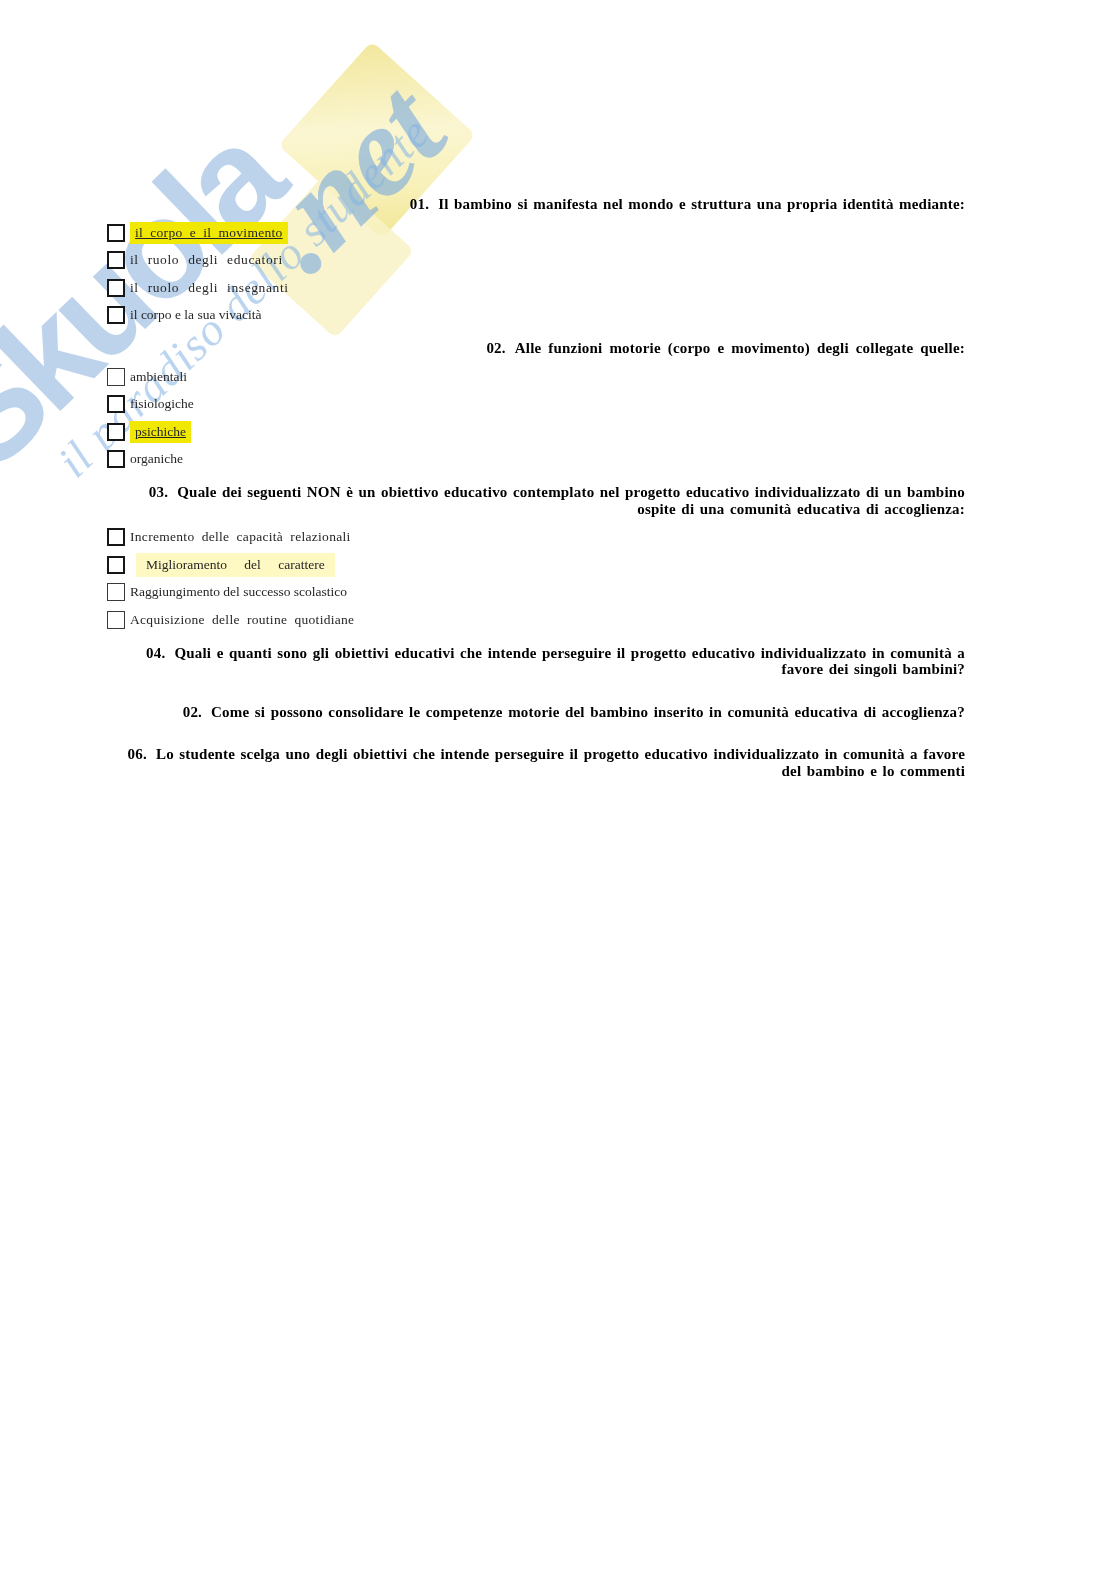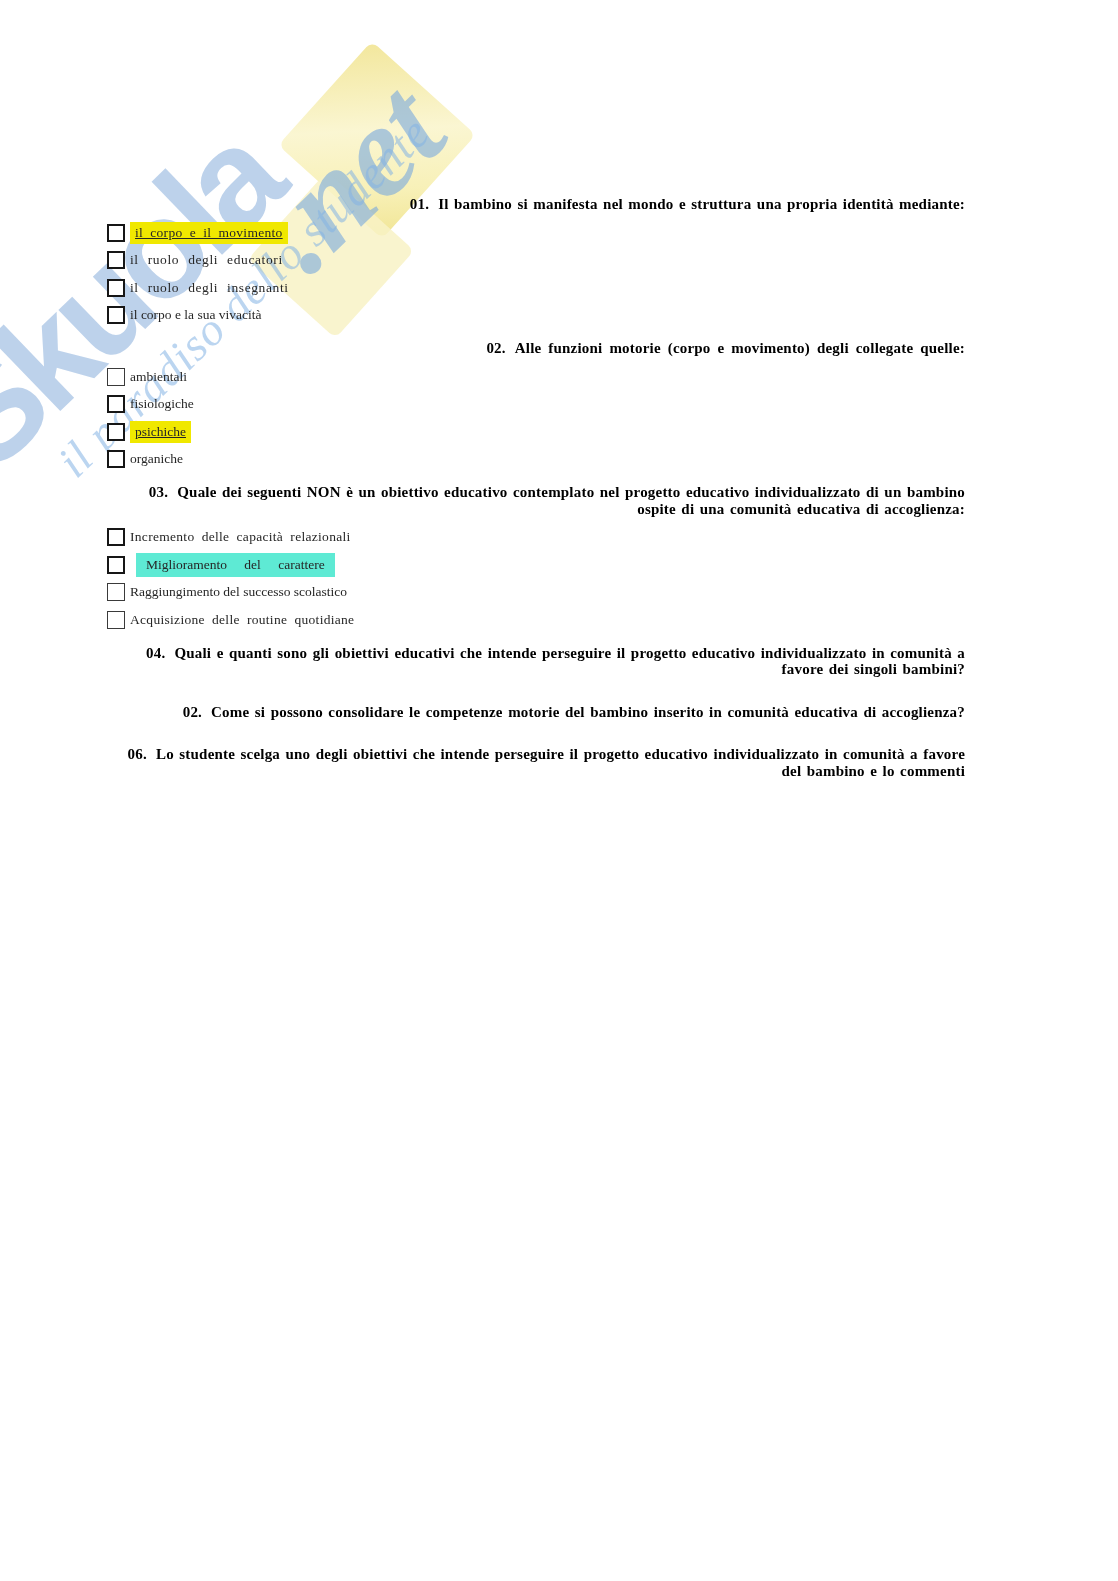--- a/index.html
+++ b/index.html
@@ -66,21 +66,21 @@
     flex:0 0 auto;width:14px;height:14px;
     border:2px solid #161616;background:#fff;margin-right:5px;
   }
   .cb-light{border-width:1px;border-color:#3a3a3a;width:16px;height:16px;}
   .option-label{
     font-size:13.5px;line-height:18px;color:#262626;
   }
   .ws-a{word-spacing:3.5px;letter-spacing:0.3px;}
   .ws-b{word-spacing:5px;letter-spacing:0.6px;}
   .hl{background:#f0e800;padding:2px 5px;text-decoration:underline;}
-  .hl-wide{background:#5eead4;padding:3px 10px;margin-left:6px;word-spacing:14px;}
+  .hl-wide{background:#fef9c3;padding:3px 10px;margin-left:6px;word-spacing:14px;}
 </style>
 </head>
 <body>
 
 <div class="page">
 
   <div class="watermark">
     <div class="wm-square1"></div>
     <div class="wm-square2"></div>
     <div class="wm-skuola">Skuola</div>

